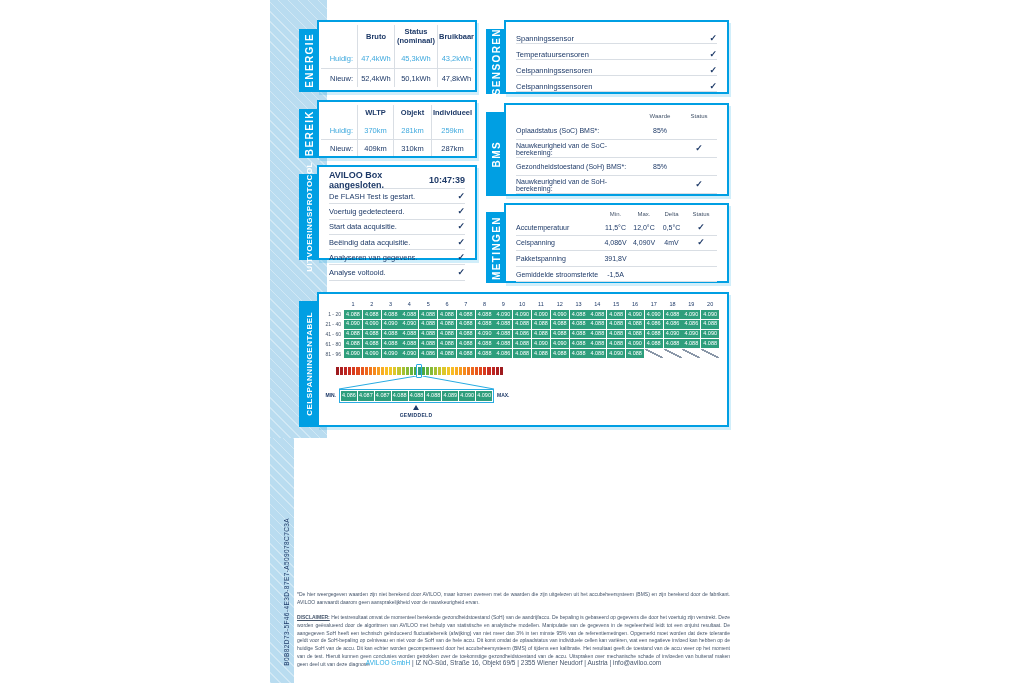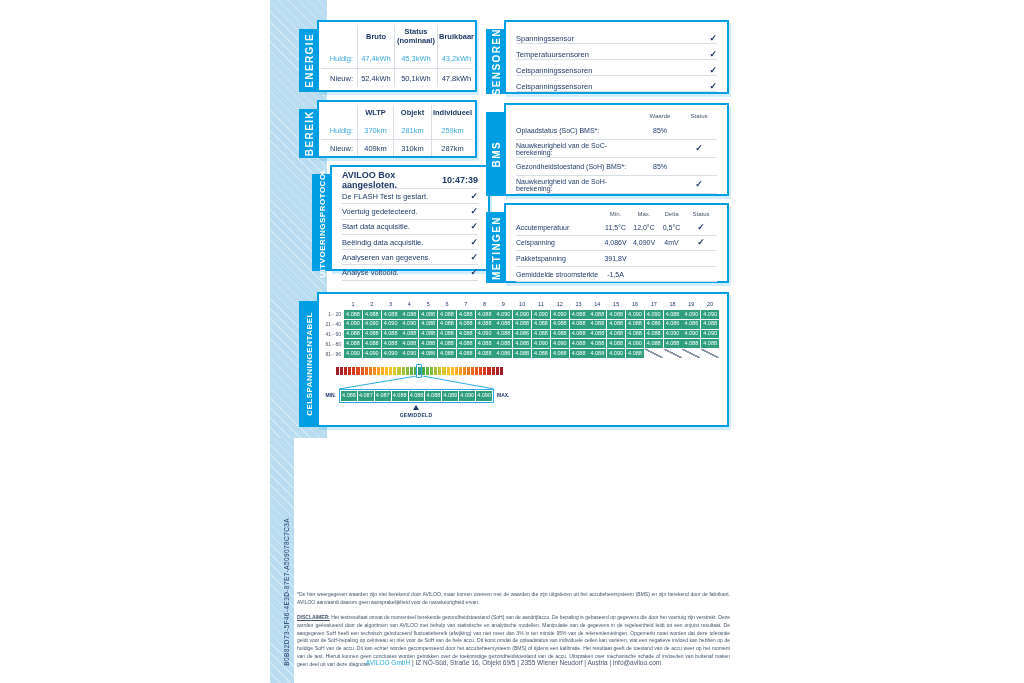--- a/index.html
+++ b/index.html
@@ -147,21 +147,21 @@
         </div>
         <div class="mt-row mt-data">
           <div class="mt-label">Nieuw:</div>
           <div class="mt-val">409km</div>
           <div class="mt-val">310km</div>
           <div class="mt-val">287km</div>
         </div>
       </div>
   </section>
 
-  <section class="panel" style="left:330px; top:165px; width:160px; height:106px;">
+  <section class="panel" style="left:317px; top:165px; width:160px; height:95px;">
     <div class="tab tab-long">
         <span>UITVOERINGSPROTOCOL</span>
       </div>
     <div class="proto-body">
       <div class="proto-title">
         <span class="t1">AVILOO Box aangesloten.</span>
         <span class="t2">10:47:39</span>
       </div>
       <div id="protocol-list">
           <div class="chk-row">

